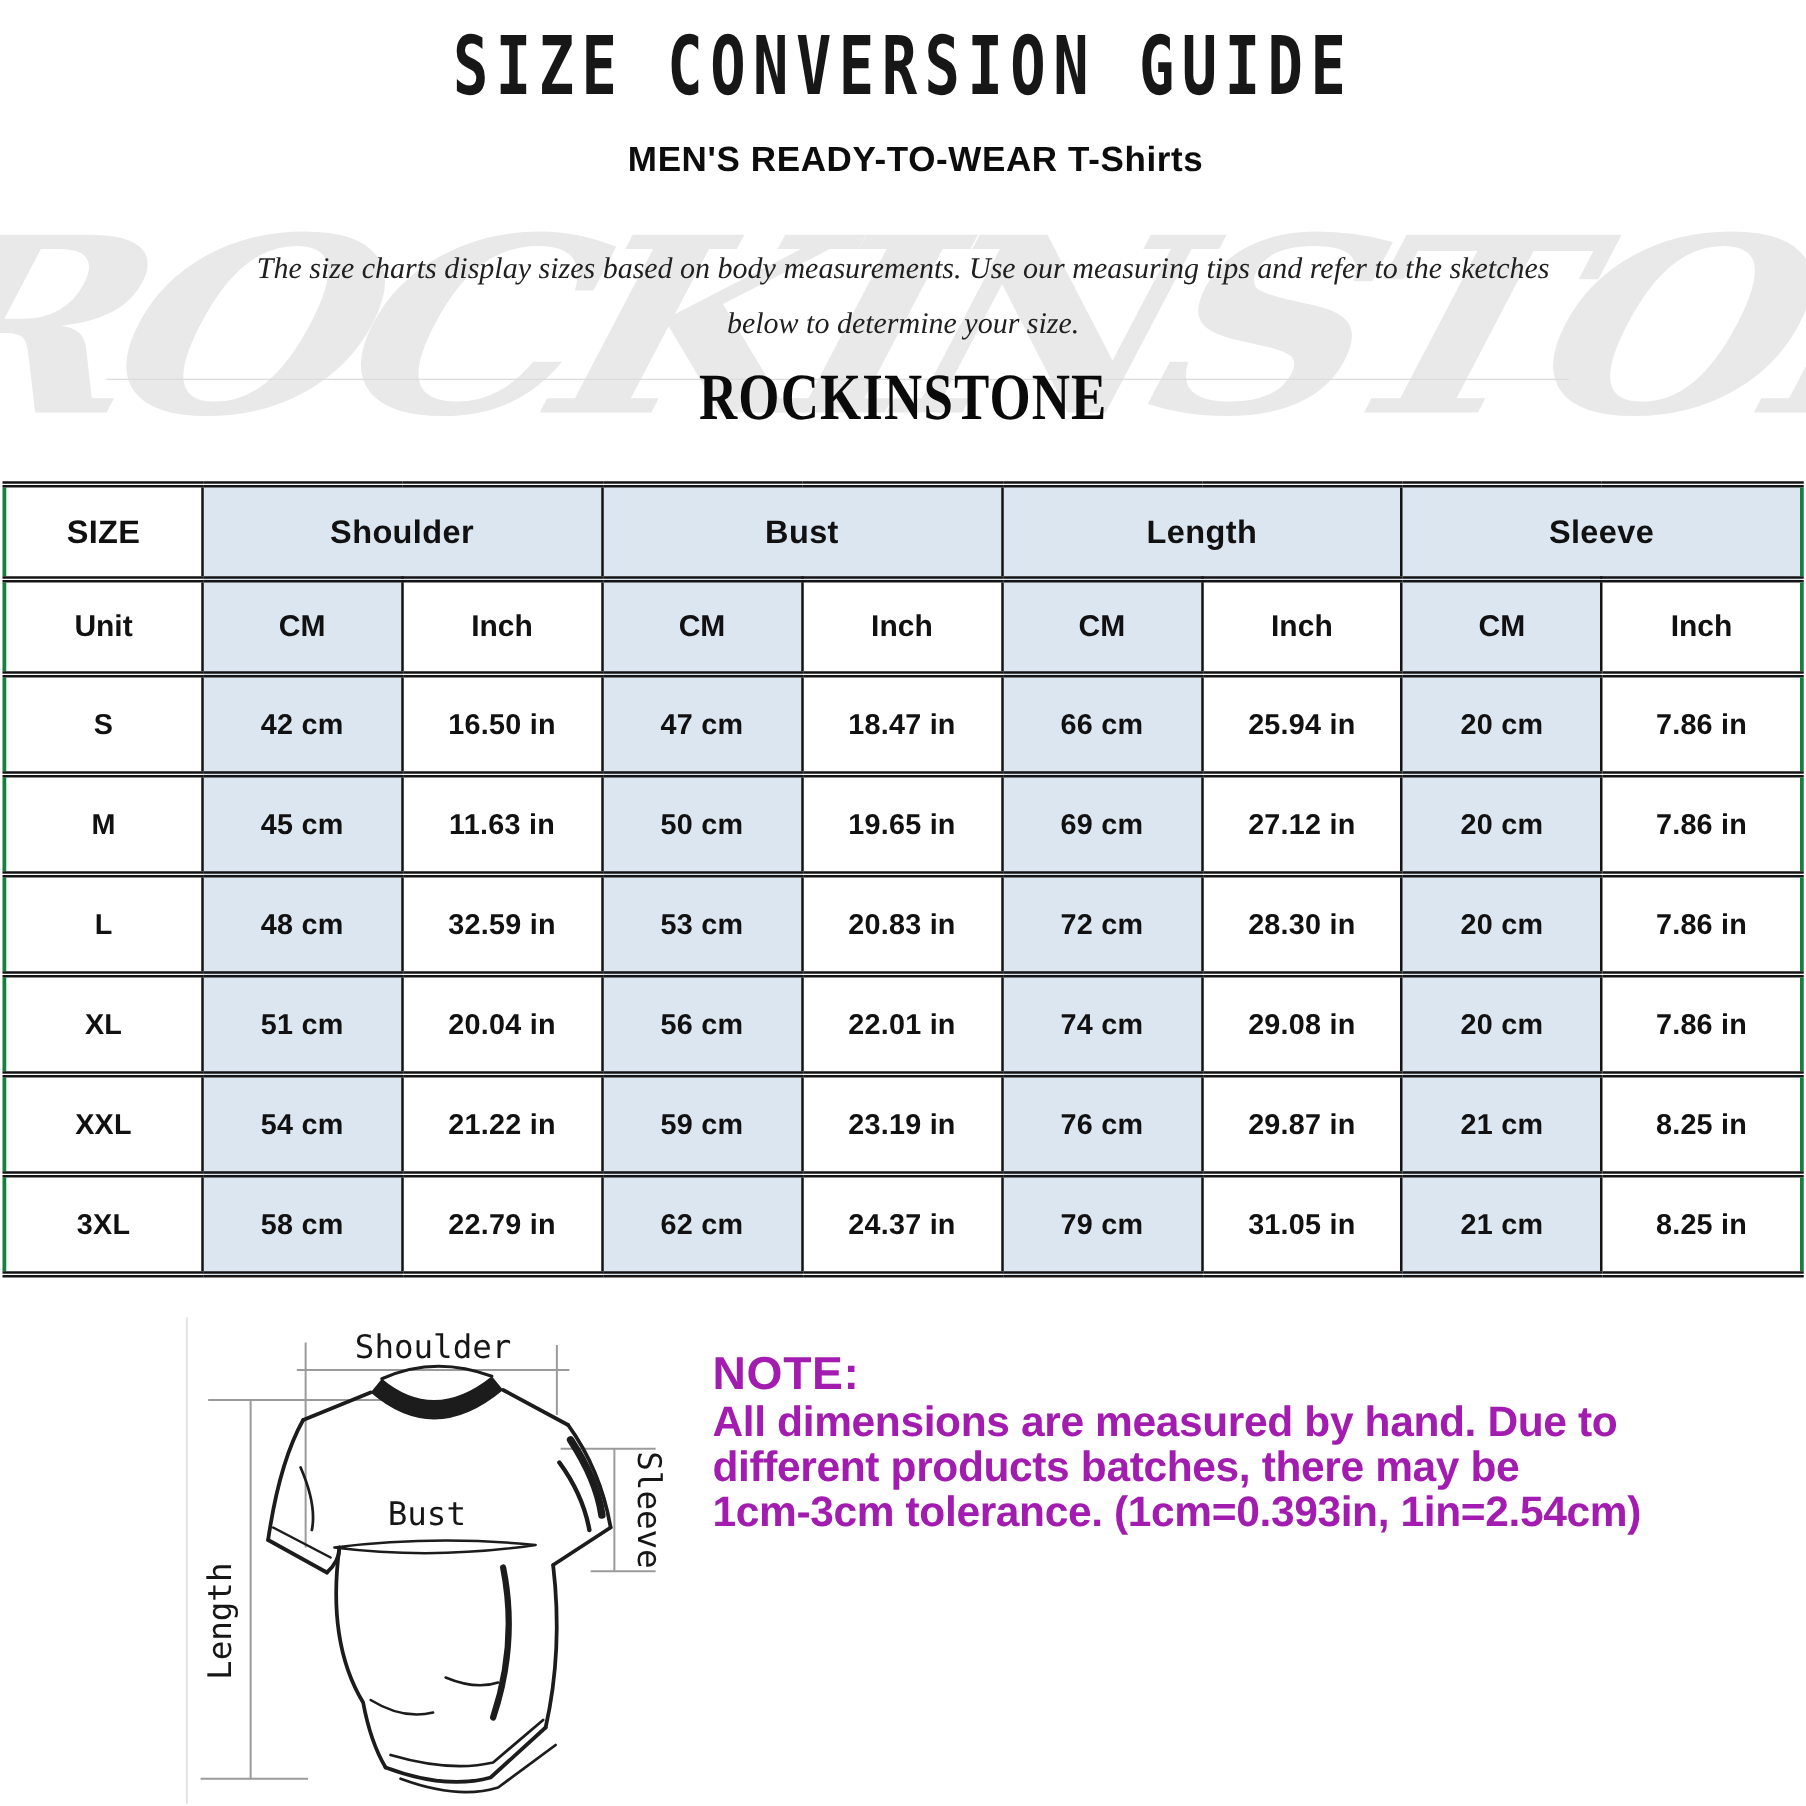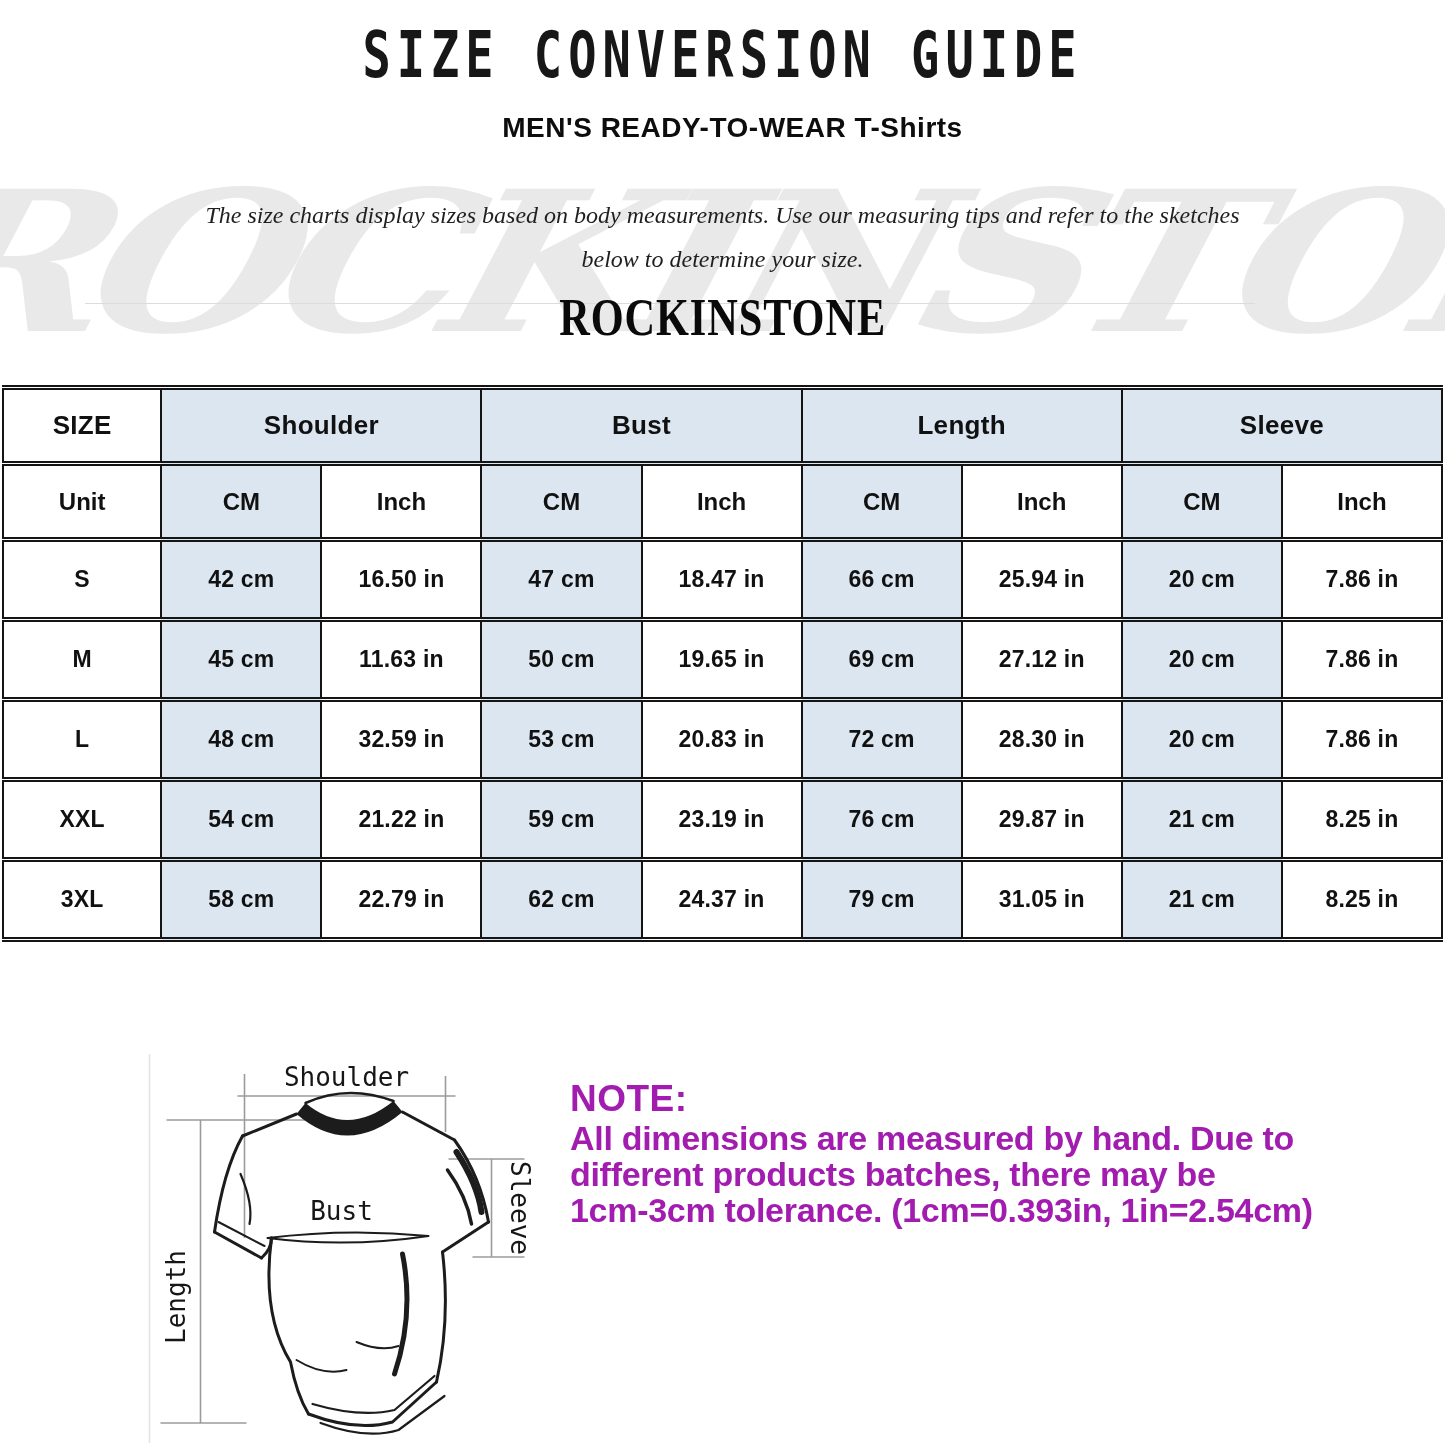--- a/index.html
+++ b/index.html
@@ -64,21 +64,21 @@
     background:#ffffff;
   }
   .size-table td {
     border-left:2px solid #141414;
     border-right:2px solid #141414;
     border-top:5px double #141414;
     border-bottom:5px double #141414;
     font-weight:700;
     background:#ffffff;
   }
-  .size-table { border:1px solid #15803d; }
+  .size-table { border:3px solid #15803d; }
   tr.group-row td { height:76px; font-size:26px; letter-spacing:0.3px; }
   tr.unit-row  td { height:76px; font-size:24px; }
   tr.data-row  td { height:80px; font-size:23px; letter-spacing:0.2px; }
   td.blue { background:#dce6f1; }
 
   
   .sketch {
     position:absolute; left:142px; top:1052px; width:505px; height:393px; z-index:2;
   }
   .sketch svg { width:100%; height:100%; display:block; }
@@ -167,20 +167,31 @@
     <td>7.86 in</td>
   </tr>
   <tr class="data-row">
     <td>L</td>
     <td class="blue">48 cm</td>
     <td>32.59 in</td>
     <td class="blue">53 cm</td>
     <td>20.83 in</td>
     <td class="blue">72 cm</td>
     <td>28.30 in</td>
+    <td class="blue">20 cm</td>
+    <td>7.86 in</td>
+  </tr>
+  <tr class="data-row">
+    <td>XL</td>
+    <td class="blue">51 cm</td>
+    <td>20.04 in</td>
+    <td class="blue">56 cm</td>
+    <td>22.01 in</td>
+    <td class="blue">74 cm</td>
+    <td>29.08 in</td>
     <td class="blue">20 cm</td>
     <td>7.86 in</td>
   </tr>
   <tr class="data-row">
     <td>XXL</td>
     <td class="blue">54 cm</td>
     <td>21.22 in</td>
     <td class="blue">59 cm</td>
     <td>23.19 in</td>
     <td class="blue">76 cm</td>

